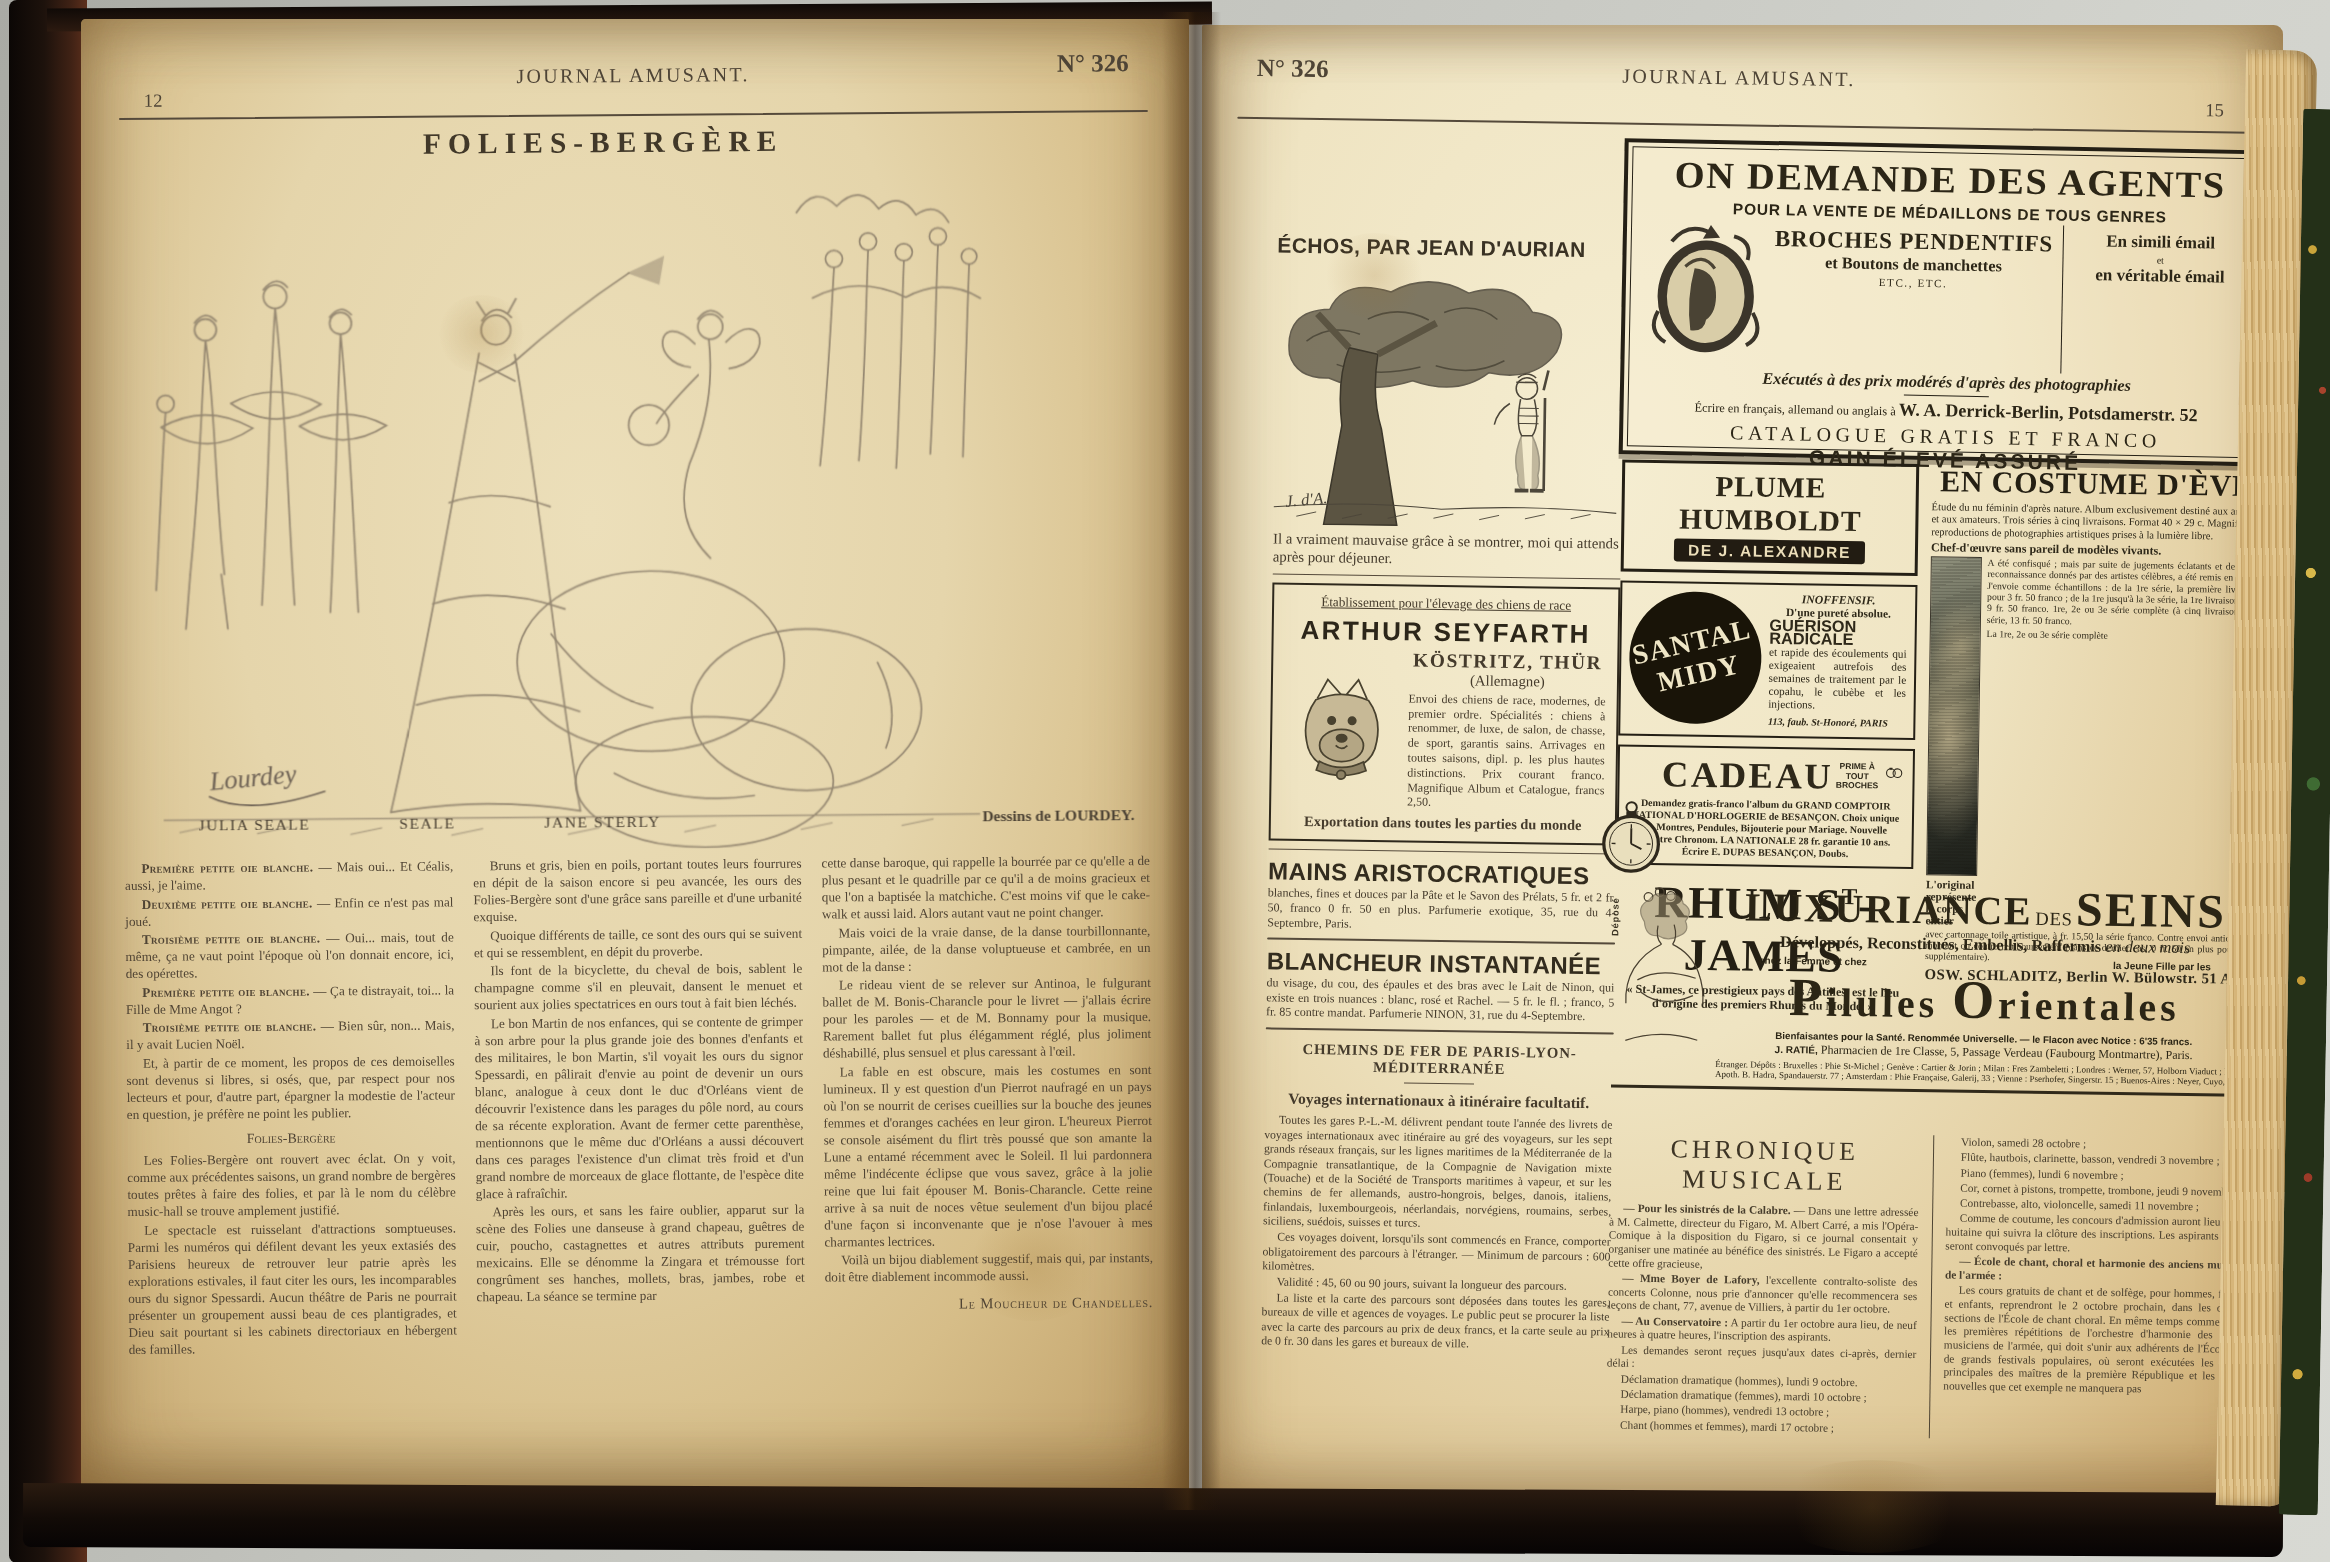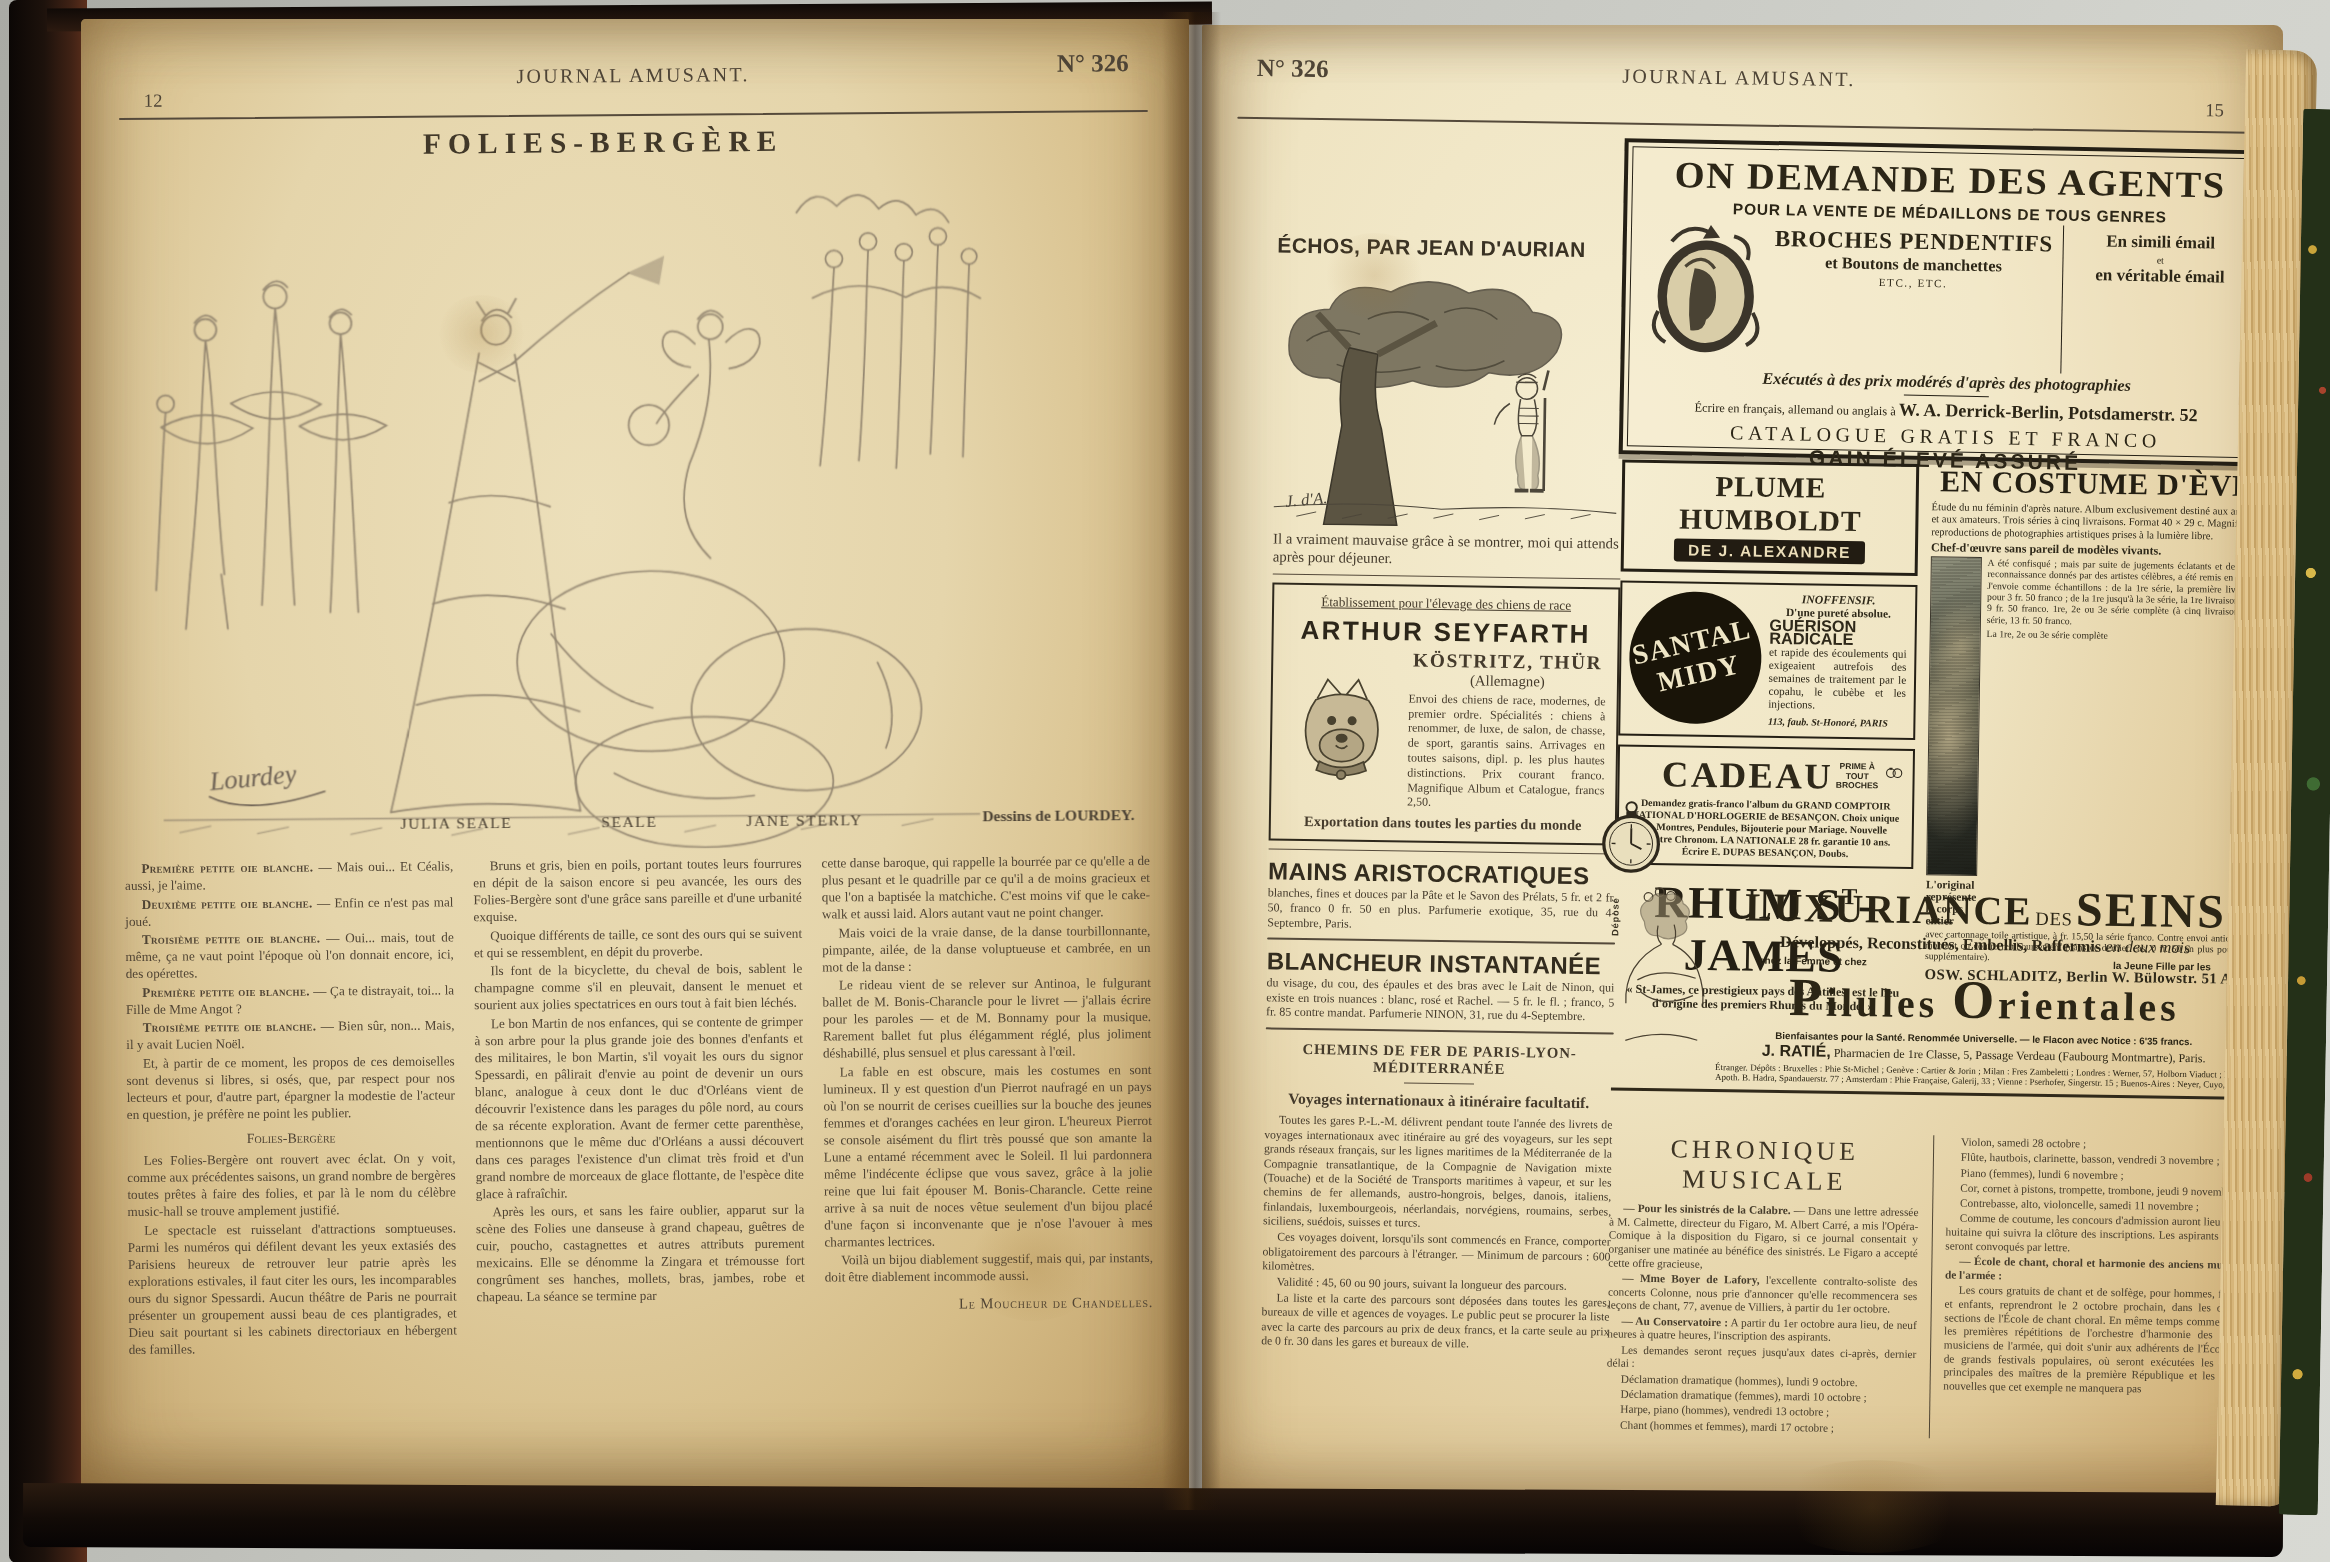--- a/index.html
+++ b/index.html
@@ -174,21 +174,21 @@
   .seins-t2{font-weight:bold;font-size:48px;letter-spacing:2.3px;display:inline;}
   .seins-l2{font-weight:bold;font-size:16.3px;margin-top:0px;}
   .seins-l2 i{font-weight:normal;}
   .seins-l3{font-family:"Liberation Sans",sans-serif;font-weight:bold;font-size:10px;margin-top:3.1px;
     display:flex;justify-content:space-between;padding:0 47px;}
   .pilules{font-weight:bold;font-size:40px;letter-spacing:3.9px;margin-top:0;}
   .fw{display:inline-block;}
   .fw::first-letter{font-size:1.35em;}
   .seins-l4{font-family:"Liberation Sans",sans-serif;font-weight:bold;font-size:9.7px;margin-top:1.6px;}
   .seins-l5{font-size:12px;margin-top:1.6px;}
-  .seins-l5 b{font-family:"Liberation Sans",sans-serif;font-size:16px;}
+  .seins-l5 b{font-family:"Liberation Sans",sans-serif;font-size:10px;}
   .seins-l6{font-size:9px;line-height:10.5px;text-align:justify;margin-top:2.3px;padding:0 4.7px;}
   .seins-rule{height:3.1px;background:#30291a;margin-top:6.2px;}
   
   .chron{position:absolute;left:424px;top:1100px;width:646px;bottom:15.5px;color:#473d2c;}
   .chron-flex{display:flex;gap:14px;}
   .chron-colL{flex:1 1 0;}
   .chron-colR{flex:1 1 0;border-left:1.6px solid #4e4433;padding-left:12.4px;}
   .chron-t{font-size:26px;letter-spacing:3.9px;text-align:center;margin:3.1px 0 7.8px;color:#3e3525;}
   .chron p{font-size:11.3px;line-height:13.7px;}
   .lead{font-weight:bold;}
@@ -257,21 +257,21 @@
         <path d="M900,170 q60,-30 120,0 q50,-26 96,2"></path>
         <path d="M880,60 q24,-36 52,-8 q30,-30 54,4 q28,-24 48,8 q26,-18 42,10"></path>
         <path d="M60,836 L1110,836" stroke-width="1.6"></path>
         <path d="M80,852 l40,-8 M180,854 l40,-8 M300,856 l40,-8 M430,858 l40,-8 M580,858 l40,-8 M730,856 l40,-8 M880,854 l40,-8 M1010,850 l40,-8" stroke-width="1.2"></path>
       </g>
       <path d="M118,806 q50,26 150,-6" stroke="#6d6154" fill="none" stroke-width="2"></path>
       <text x="120" y="798" font-family="Liberation Serif, serif" font-style="italic" font-size="34" fill="#6d6154" transform="rotate(-5 120 798)">Lourdey</text>
     </svg>
 
     <div class="lp-cap">
-      <span class="nm" style="margin-left:202px">JULIA SEALE</span>
+      <span class="nm" style="">JULIA SEALE</span>
       <span class="nm" style="margin-left:85px">SEALE</span>
       <span class="nm" style="margin-left:85px">JANE STERLY</span>
       <span class="credit">Dessins de LOURDEY.</span>
     </div>
 
     <div class="lp-cols just">
       <div class="lp-col">
         <p><span class="sc lead">Première petite oie blanche.</span><span> — Mais oui... Et Céalis, aussi, je l'aime.</span></p>
         <p><span class="sc lead">Deuxième petite oie blanche.</span><span> — Enfin ce n'est pas mal joué.</span></p>
         <p><span class="sc lead">Troisième petite oie blanche.</span><span> — Oui... mais, tout de même, ça ne vaut point l'époque où l'on donnait encore, ici, des opérettes.</span></p>

